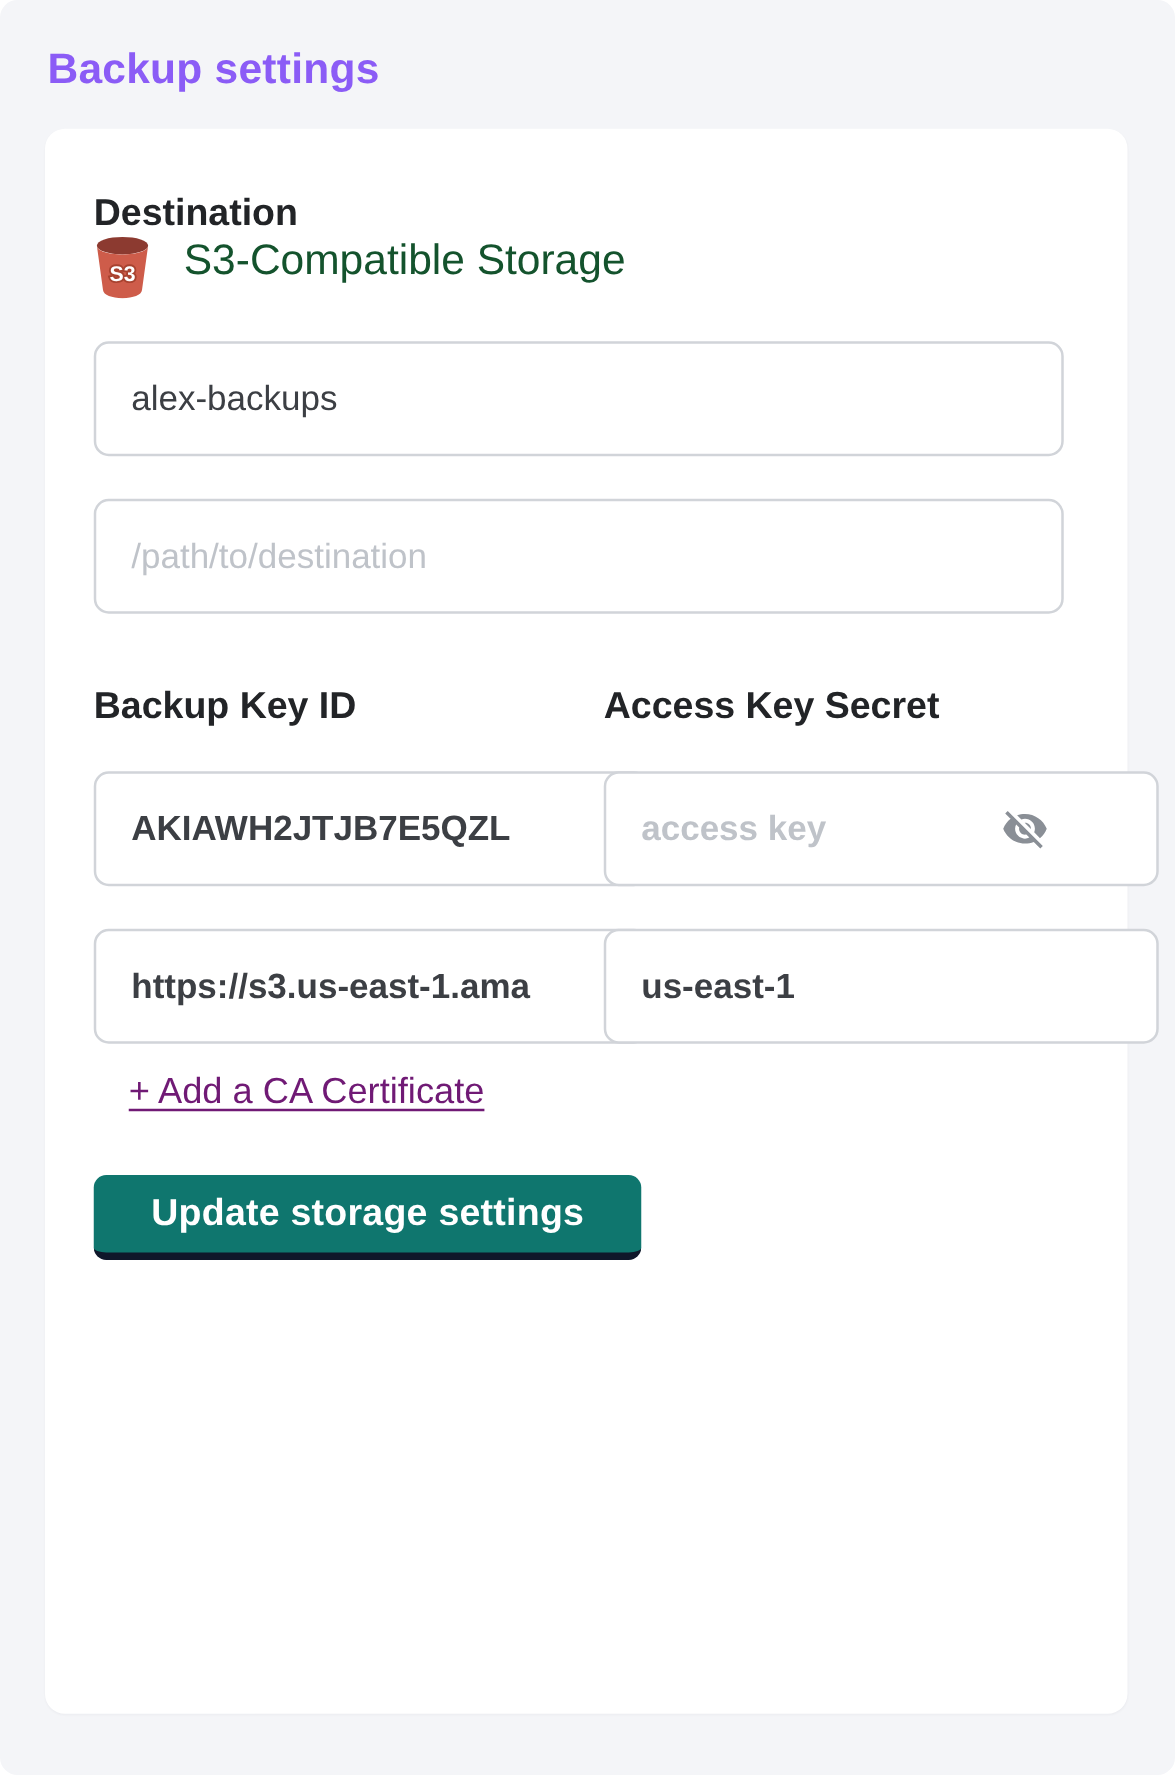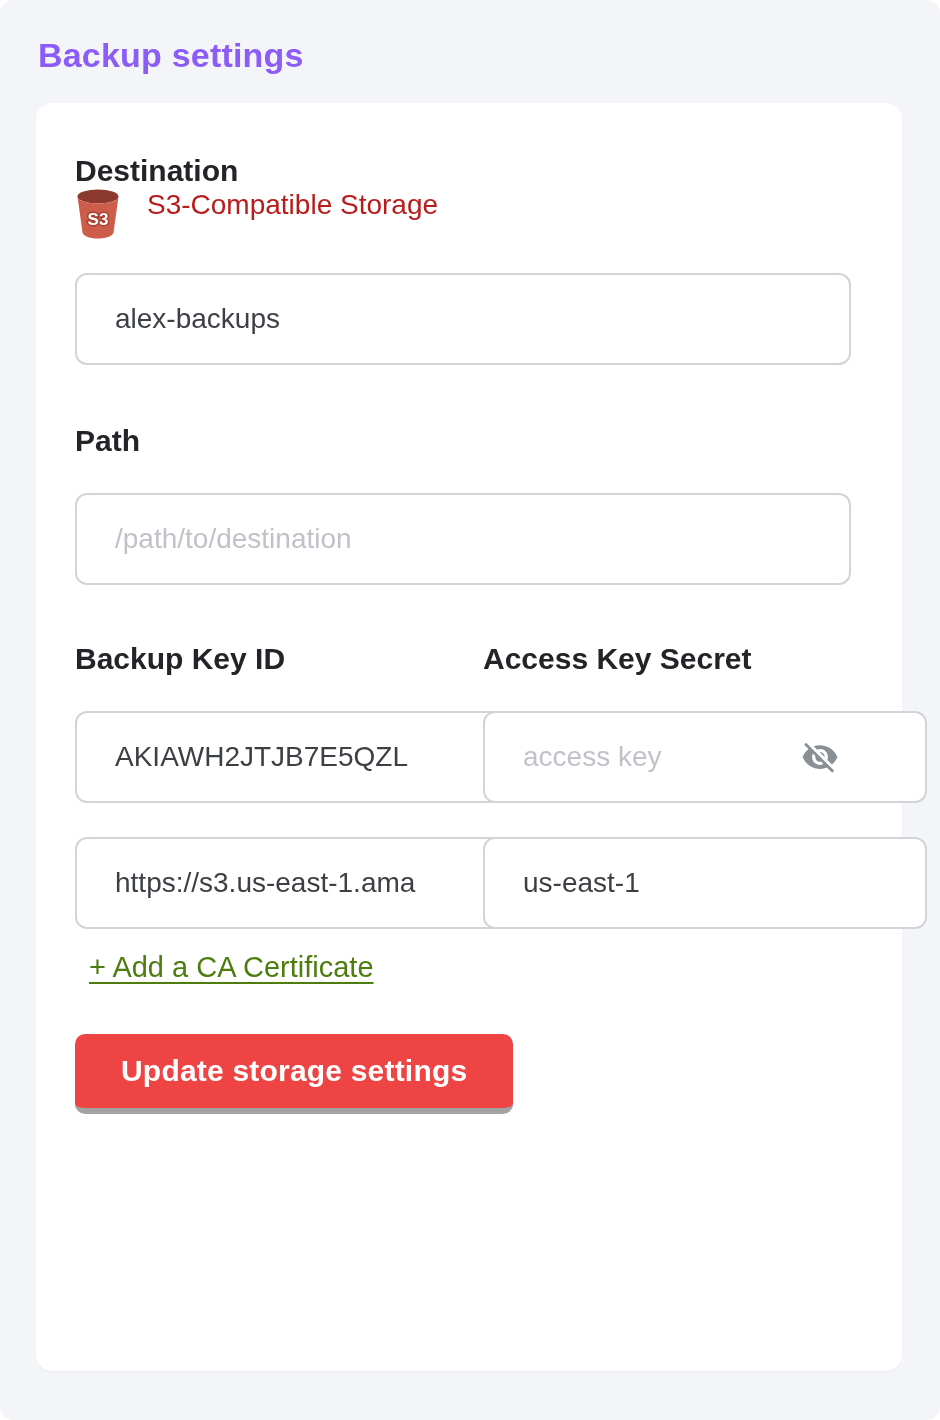--- a/index.html
+++ b/index.html
@@ -42,81 +42,81 @@
     color: #222427;
     line-height: 36px;
   }
   .destination-row {
     display: flex;
     align-items: flex-start;
     gap: 26px;
     height: 50px;
   }
   .destination-row .dest-text {
-    font-size: 28px;
-    color: #b91c1c;
+    font-size: 34px;
+    color: #14532d;
   }
   .s3-icon svg { display: block; }
   .field-label { margin-top: 58px; }
   .text-input {
     display: block;
     width: 776px;
     height: 92px;
     margin-top: 34px;
     border: 2px solid #d1d4d9;
     border-radius: 12px;
     background: #ffffff;
-    padding: 0 38px;
+    padding: 0 28px;
     font-family: "Liberation Sans", sans-serif;
     font-size: 28px;
     color: #3c3f44;
     outline: none;
     white-space: nowrap;
     overflow: hidden;
   }
   .text-input::placeholder { color: #bfc3c9; opacity: 1; }
   .two-col {
     display: flex;
     gap: 28px;
   }
   .two-col .col { width: 380px; flex: 0 0 380px; }
-  .two-col .col .text-input { width: 444px; }
+  .two-col .col .text-input { width: 444px; font-weight: bold; }
   .col-labels { margin-top: 56px; }
   .input-wrap { position: relative; width: 380px; }
   .eye-toggle {
     position: absolute;
     right: 22px;
     top: 50%;
     transform: translateY(-50%);
     width: 40px;
     height: 40px;
     border: none;
     background: transparent;
     cursor: pointer;
     padding: 0;
   }
   .eye-toggle svg { display: block; width: 38px; height: 38px; }
   .input-with-icon { padding-right: 80px; }
   .ca-link {
     display: inline-block;
     margin-top: 22px;
-    margin-left: 14px;
+    margin-left: 28px;
     font-size: 29px;
-    color: #4d7c0f;
+    color: #701a75;
     text-decoration: underline;
     text-underline-offset: 5px;
   }
   .submit-btn {
     display: inline-block;
     margin-top: 50px;
-    height: 80px;
+    height: 68px;
     padding: 0 46px;
-    background: #ef4444;
+    background: #0f766e;
     border: none;
-    border-bottom: 6px solid #a3a3a3;
+    border-bottom: 6px solid #0f172a;
     border-radius: 10px;
     color: #ffffff;
     font-family: "Liberation Sans", sans-serif;
     font-size: 30px;
     font-weight: bold;
     cursor: pointer;
     letter-spacing: 0.2px;
   }
 </style>
 </head>
@@ -136,21 +136,20 @@
           <ellipse cx="23" cy="7.5" rx="20.5" ry="7" fill="#8c3a30"></ellipse>
           <path d="M2.5 7.5 C2.5 11.5 11.5 14.5 23 14.5 C34.5 14.5 43.5 11.5 43.5 7.5 L38.6 43 C38.2 47 31.5 49.5 23 49.5 C14.5 49.5 7.8 47 7.4 43 Z" fill="#ce5c4a"></path>
           <text x="23" y="36" text-anchor="middle" font-family="Liberation Sans, sans-serif" font-size="17" font-weight="bold" fill="#ffffff" stroke="#a8422f" stroke-width="3" paint-order="stroke">S3</text>
         </svg>
       </span>
       <span class="dest-text">S3-Compatible Storage</span>
     </div>
 
     <input class="text-input" type="text" value="alex-backups" style="">
 
-    <div class="section-label field-label">Path</div>
     <input class="text-input" type="text" placeholder="/path/to/destination" style="">
 
     <div class="two-col col-labels">
       <div class="col section-label">Backup Key ID</div>
       <div class="col section-label">Access Key Secret</div>
     </div>
 
     <div class="two-col">
       <div class="col">
         <input class="text-input" type="text" value="AKIAWH2JTJB7E5QZL" style="">

